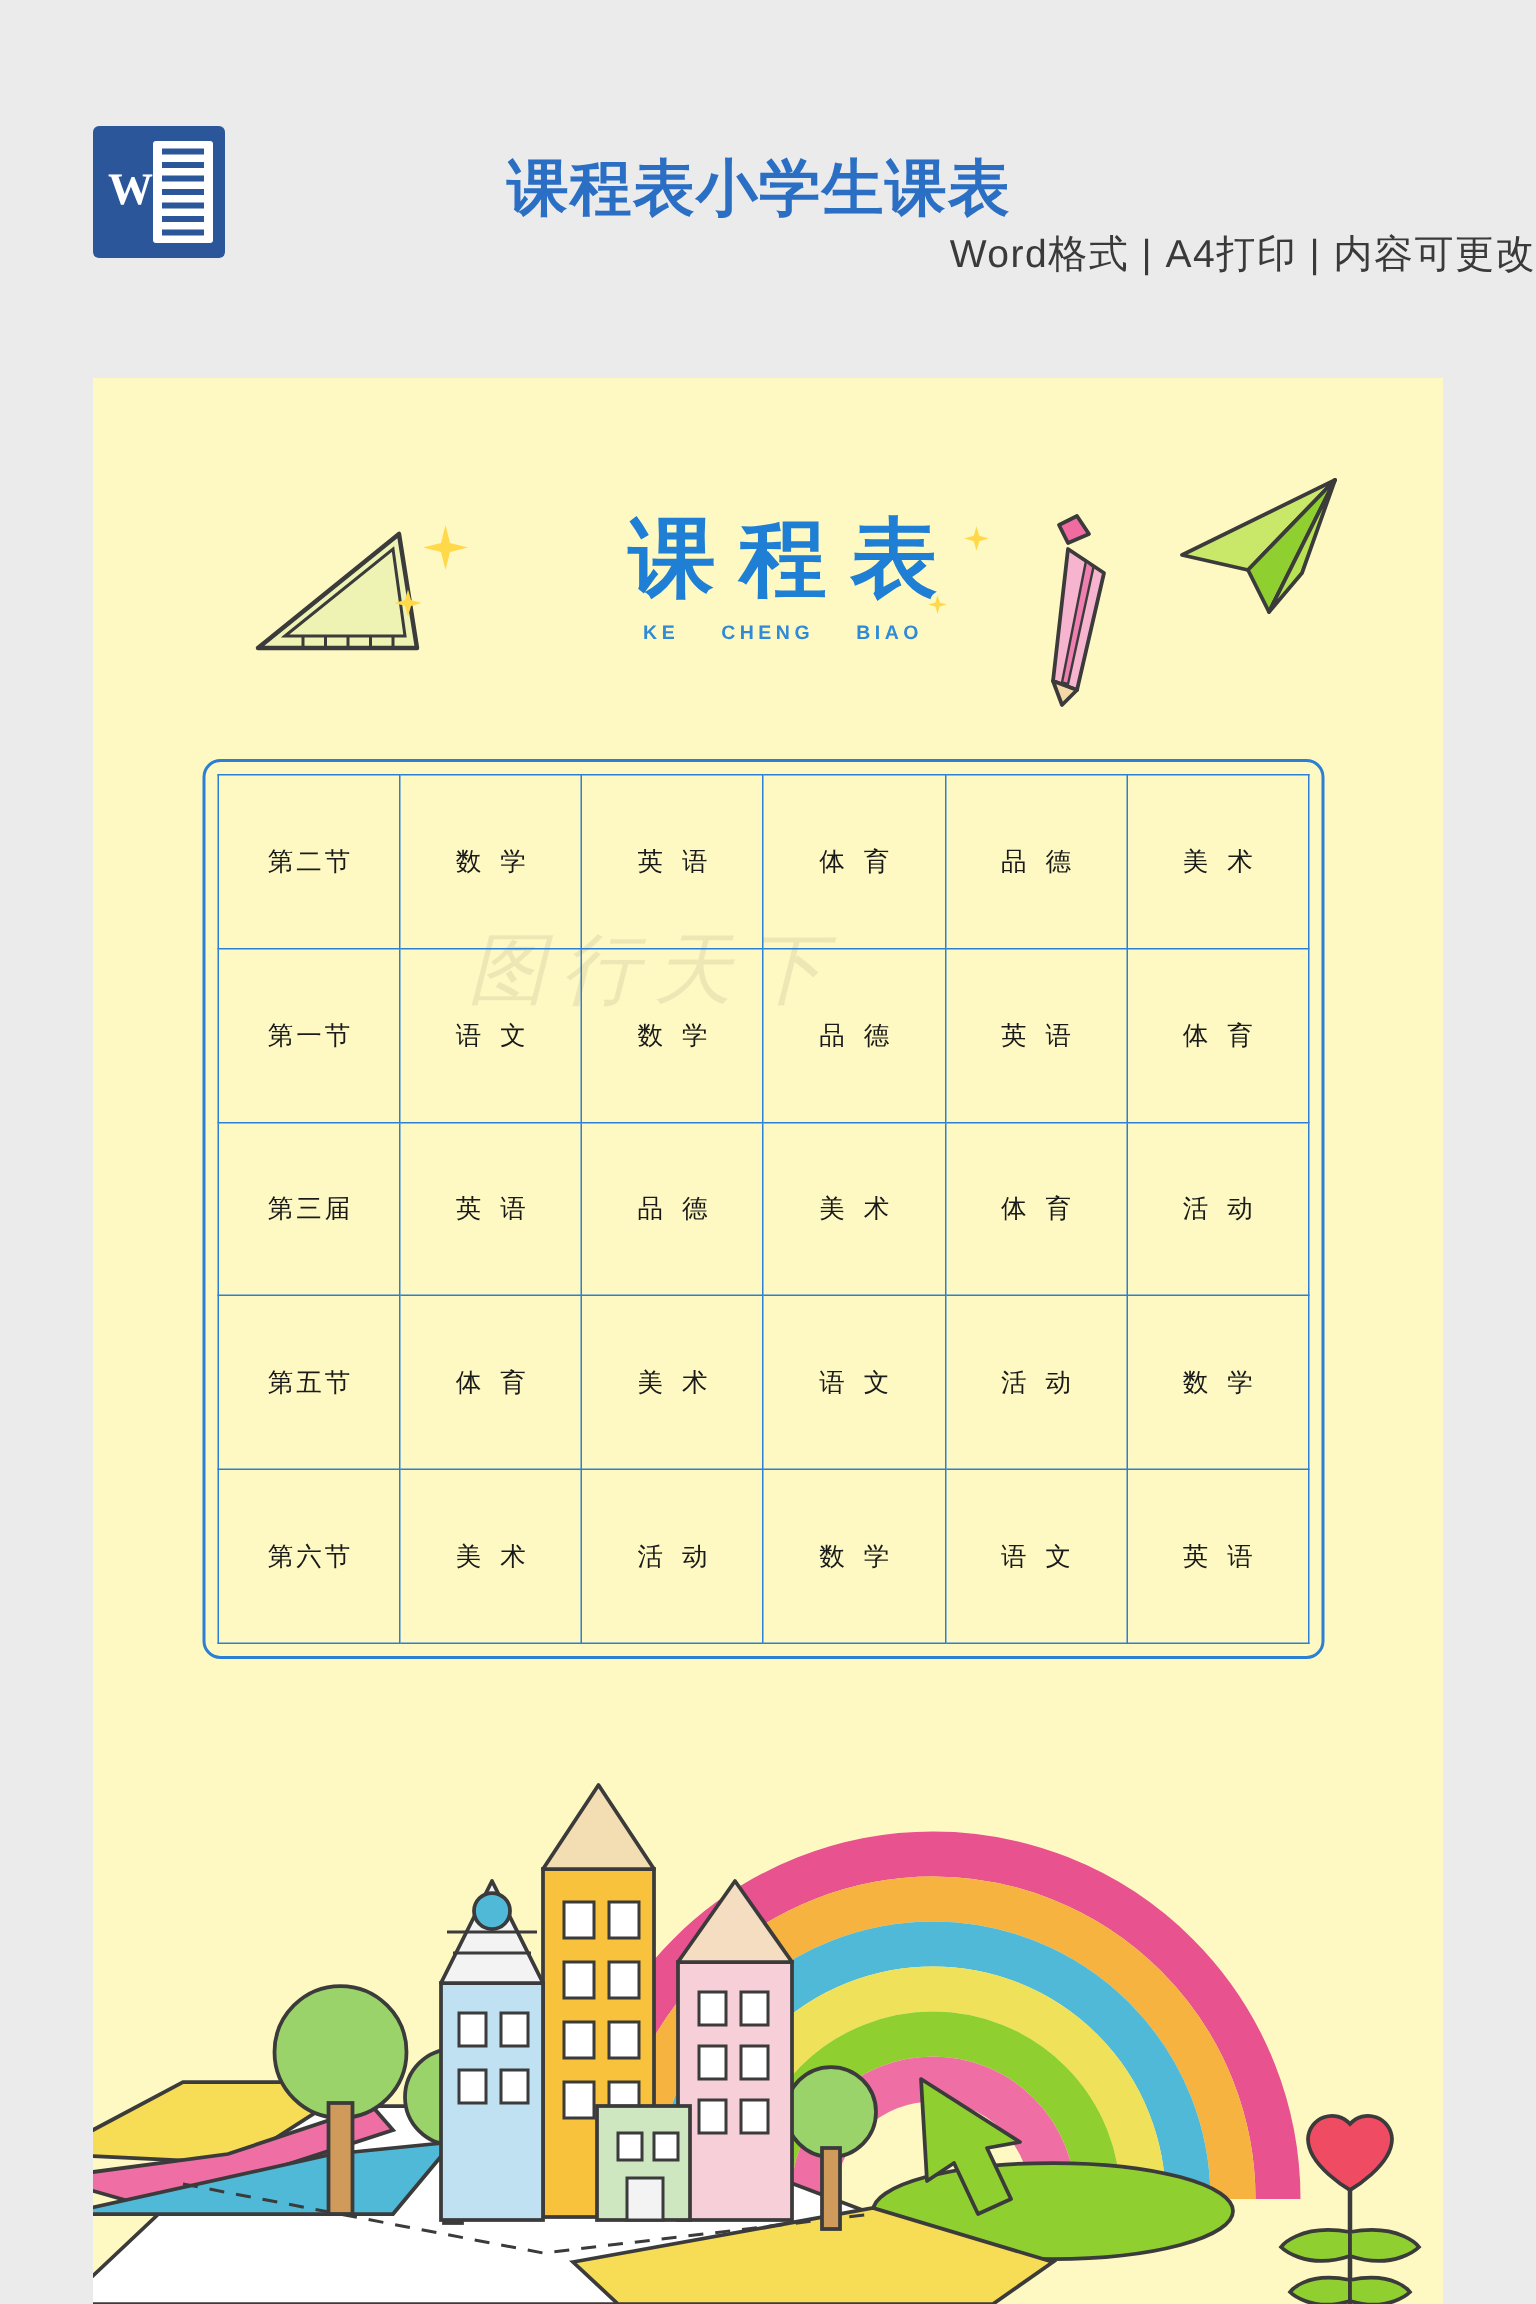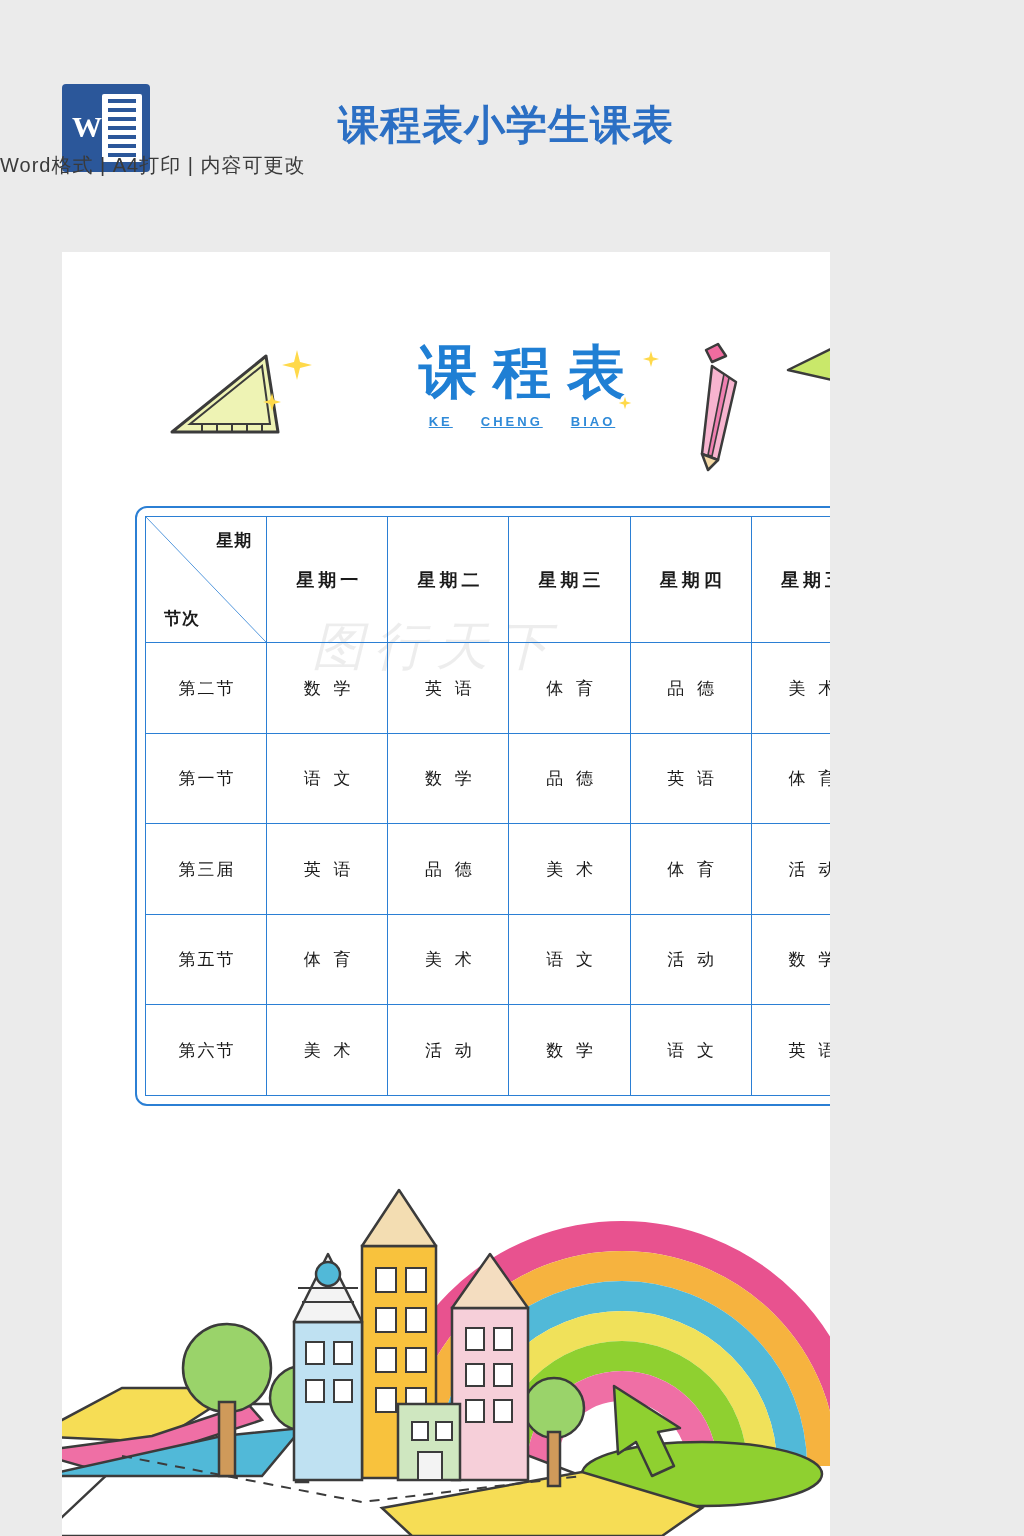--- a/index.html
+++ b/index.html
@@ -68,34 +68,34 @@
     font-size: 41px;
     font-weight: bold;
     color: #2b6fc4;
     letter-spacing: 1px;
   }
   .header-sub {
     position: absolute;
     left: 0;
     top: 152px;
     width: 1024px;
-    text-align: left;
-    font-size: 20px;
+    text-align: right;
+    font-size: 26px;
     color: #3a3a3a;
     letter-spacing: 1px;
   }
 
   
   .sheet {
     position: absolute;
     left: 62px;
     top: 252px;
-    width: 768px;
+    width: 900px;
     height: 1284px;
-    background: #ffffff;
+    background: #fef9c3;
     overflow: hidden;
   }
 
   
   .title-area {
     position: absolute;
     left: 0;
     top: 40px;
     width: 900px;
     height: 200px;
@@ -117,21 +117,21 @@
     position: absolute;
     left: 300px;
     top: 122px;
     width: 320px;
     text-align: center;
     font-size: 13px;
     font-weight: bold;
     color: #2f8ad8;
     letter-spacing: 3px;
   }
-  .doc-title-pinyin span { margin: 0 14px; text-decoration: underline; }
+  .doc-title-pinyin span { margin: 0 14px; }
 
   .ruler { position: absolute; left: 100px; top: 52px; }
   .pencil { position: absolute; left: 620px; top: 50px; }
   .plane  { position: absolute; left: 718px; top: 20px; }
   .spark  { position: absolute; }
 
   
   .table-wrap {
     position: absolute;
     left: 73px;
@@ -289,34 +289,20 @@
         <path d="M110 8 L52 68 L66 96 Z" fill="#8fd030" stroke="#3b3b3b" stroke-width="2.5" stroke-linejoin="round"></path>
         <path d="M110 8 L66 96 L88 70 Z" fill="#b6e254" stroke="#3b3b3b" stroke-width="2.5" stroke-linejoin="round"></path>
       </svg>
     </div>
 
     <div class="watermark">图行天下</div>
 
     <div class="table-wrap">
       <table class="schedule">
         <tbody>
-          <tr>
-            <td class="head corner">
-              <svg class="diag" viewBox="0 0 100 100" preserveAspectRatio="none">
-                <line x1="0" y1="0" x2="100" y2="100" stroke="#2b7fd4" stroke-width="0.8" vector-effect="non-scaling-stroke"></line>
-              </svg>
-              <span class="lbl-week">星期</span>
-              <span class="lbl-period">节次</span>
-            </td>
-            <td class="head">星期一</td>
-            <td class="head">星期二</td>
-            <td class="head">星期三</td>
-            <td class="head">星期四</td>
-            <td class="head">星期五</td>
-          </tr>
 
           <tr class="body-row">
             <td class="rowlabel">第二节</td>
             <td>数 学</td>
             <td>英 语</td>
             <td>体 育</td>
             <td>品 德</td>
             <td>美 术</td>
           </tr>
 

